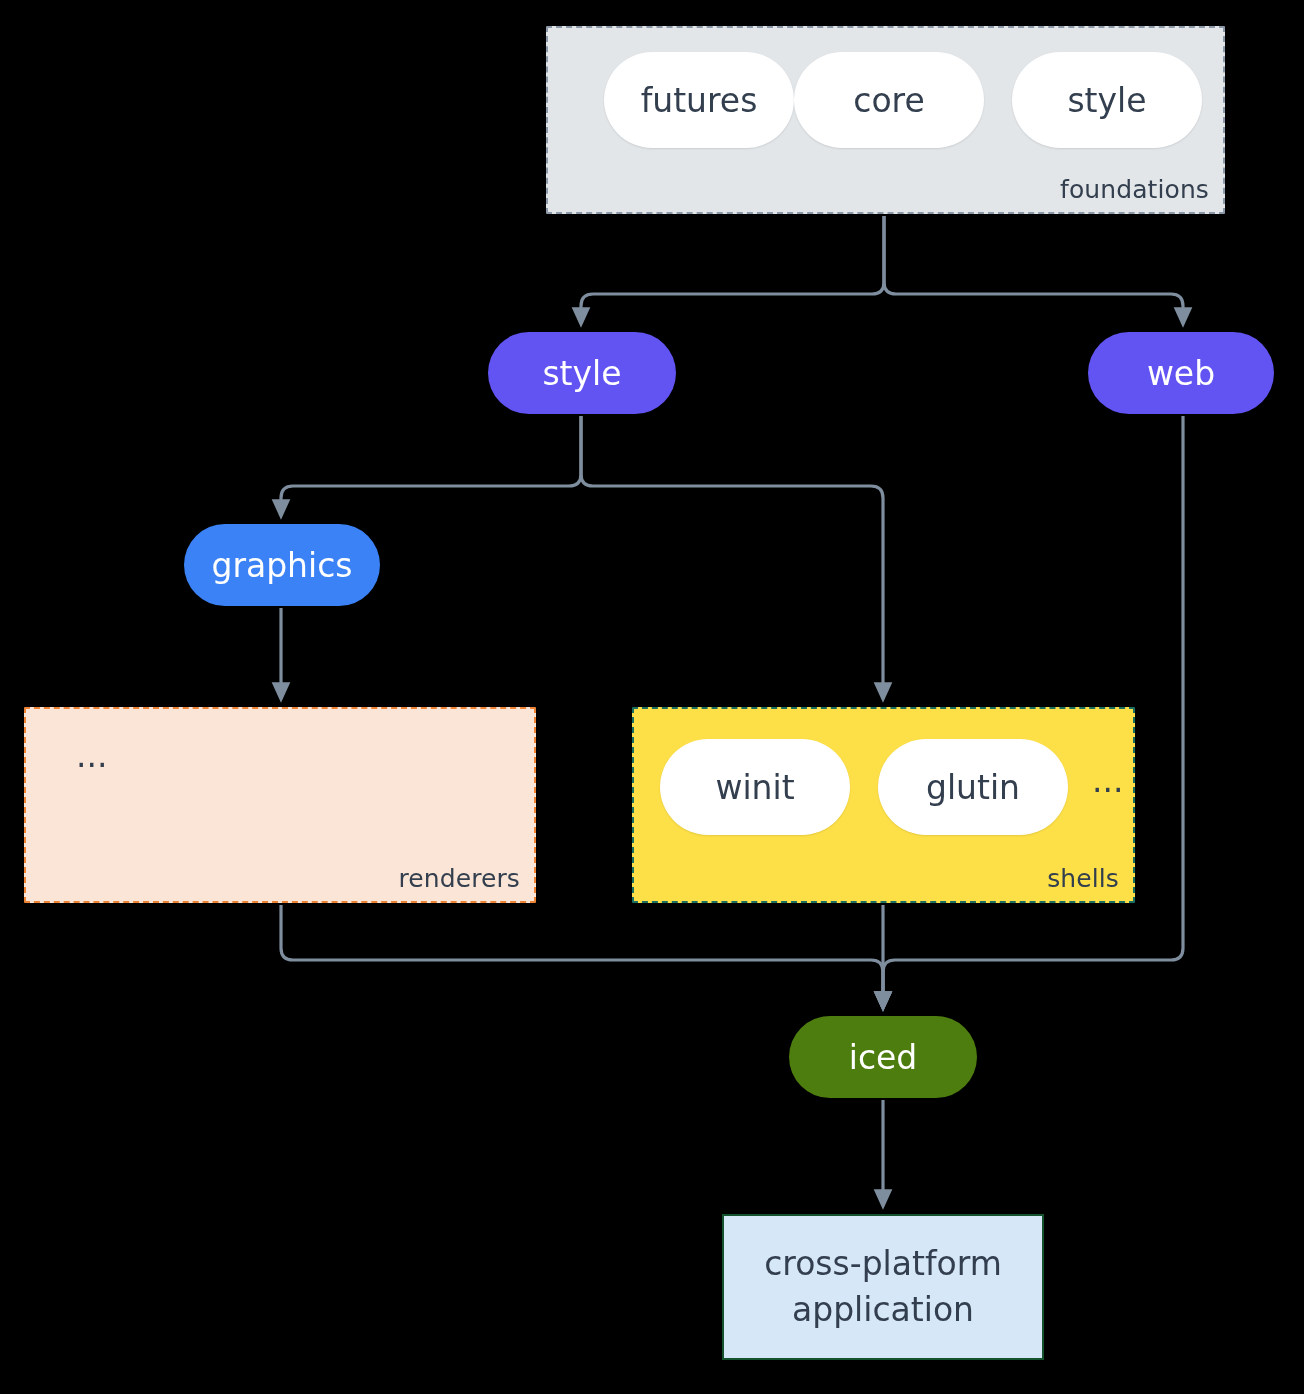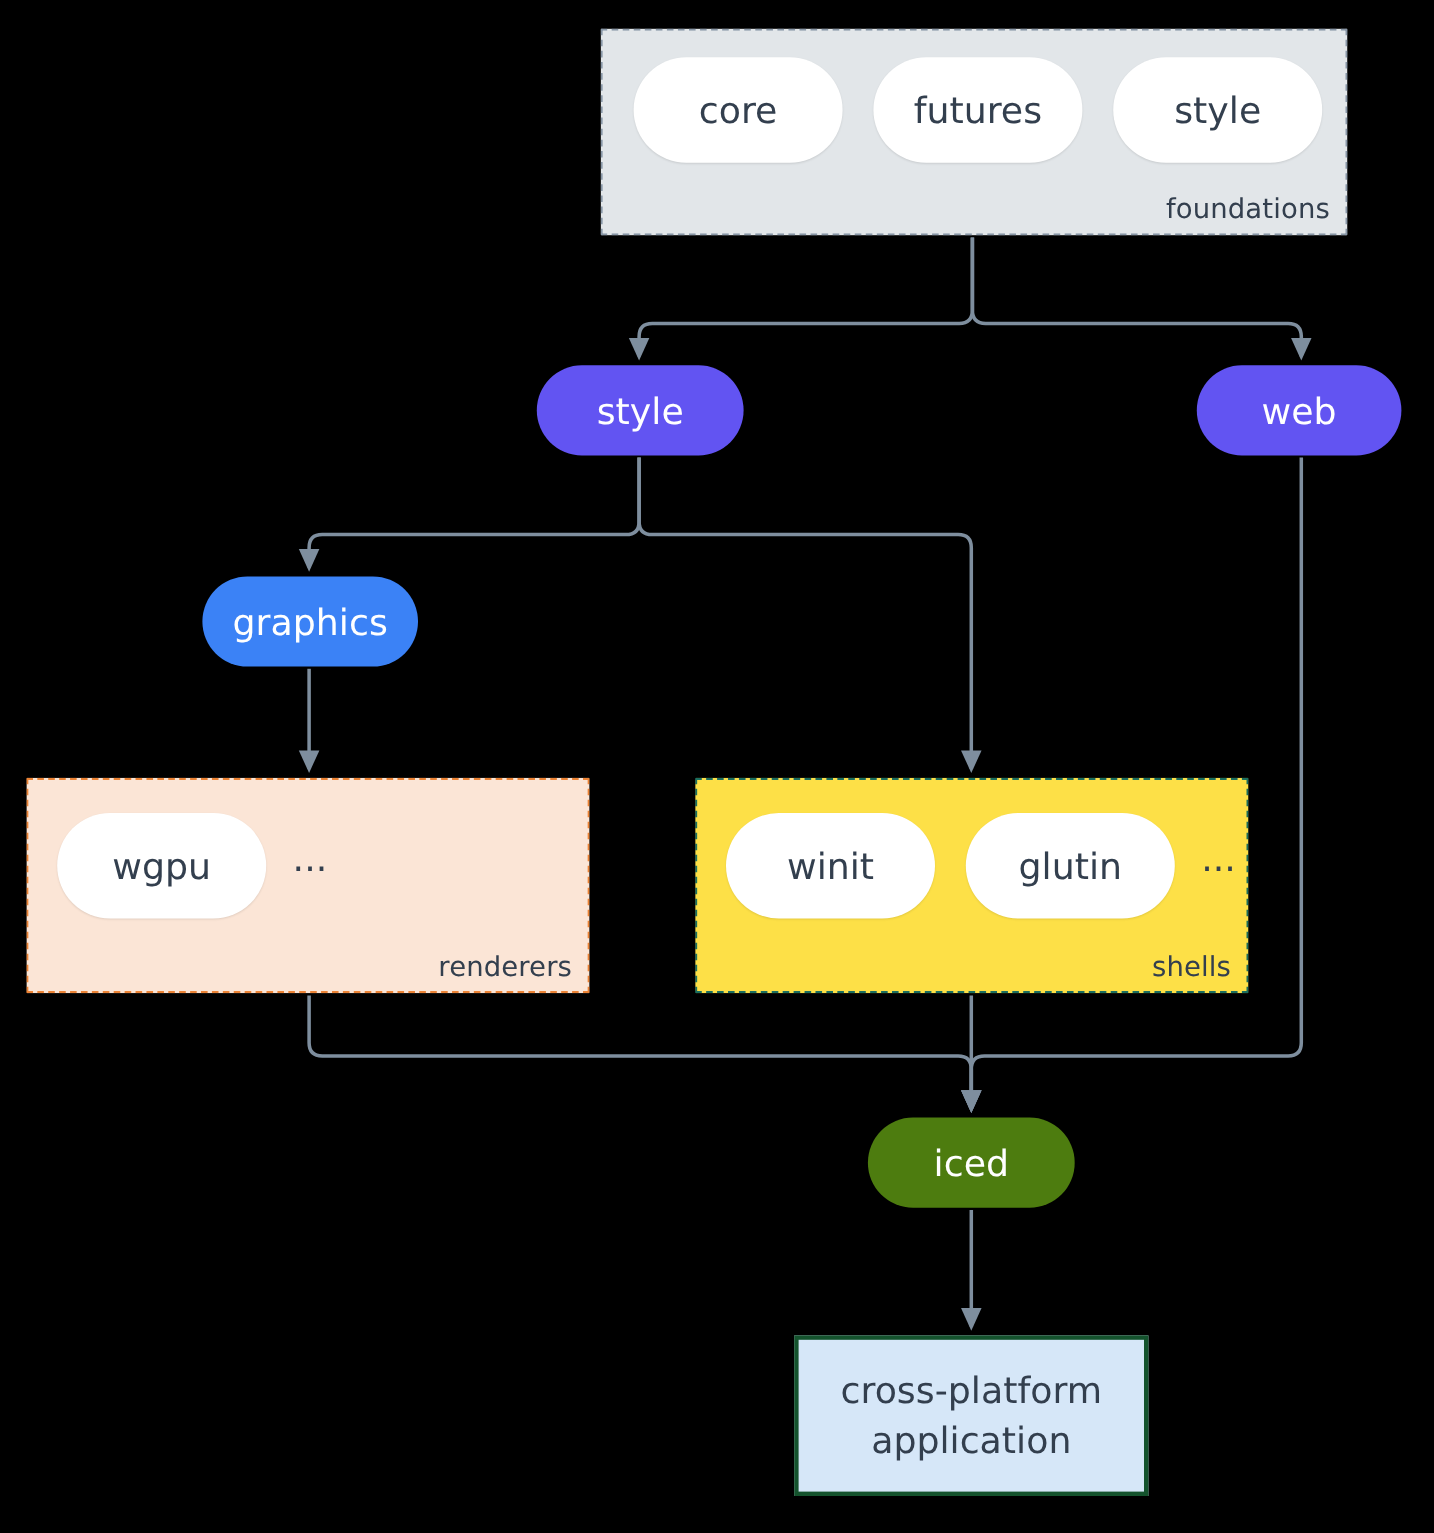--- a/index.html
+++ b/index.html
@@ -157,21 +157,21 @@
   }
 
   
   #node-application {
     position: absolute;
     left: 722px;
     top: 1214px;
     width: 322px;
     height: 146px;
     background: #d6e7f8;
-    border: 4px solid #14532d;
+    border: 2px solid #14532d;
     box-sizing: border-box;
     display: flex;
     flex-direction: column;
     align-items: center;
     justify-content: center;
     color: #333f4e;
     font-size: 33px;
     line-height: 1.38;
     text-align: center;
   }
@@ -205,30 +205,29 @@
       <path d="M 883 905 L 883 1008" marker-end="url(#arrow)"></path>
 
       <path d="M 1183 416 L 1183 948 Q 1183 960 1171 960 L 895 960 Q 883 960 883 972 L 883 1008" marker-end="url(#arrow)"></path>
 
       <path d="M 883 1100 L 883 1206" marker-end="url(#arrow)"></path>
     </g>
   </svg>
 
   <div class="cluster" id="cluster-foundations">
     <div class="cluster-row">
+      <div class="pill pill-futures">futures</div>
       <div class="pill pill-core">core</div>
-      <div class="pill pill-futures">futures</div>
       <div class="pill pill-style">style</div>
     </div>
     <div class="cluster-label">foundations</div>
   </div>
 
   <div class="cluster" id="cluster-renderers">
     <div class="cluster-row">
-      <div class="pill pill-wgpu">wgpu</div>
       <div class="ellipsis">...</div>
     </div>
     <div class="cluster-label">renderers</div>
   </div>
 
   <div class="cluster" id="cluster-shells">
     <div class="cluster-row">
       <div class="pill pill-winit">winit</div>
       <div class="pill pill-glutin">glutin</div>
       <div class="ellipsis">...</div>

